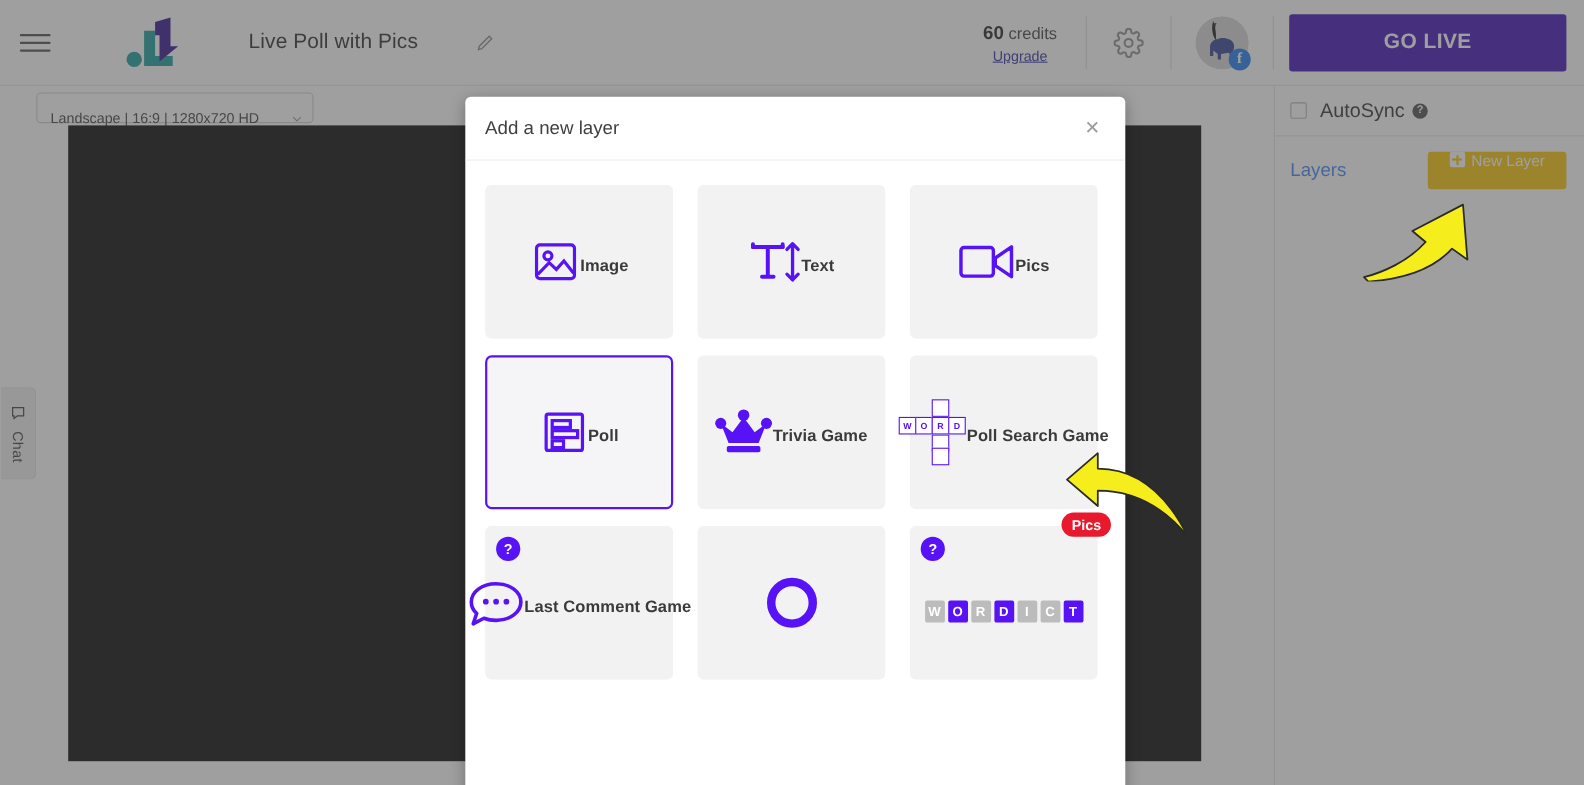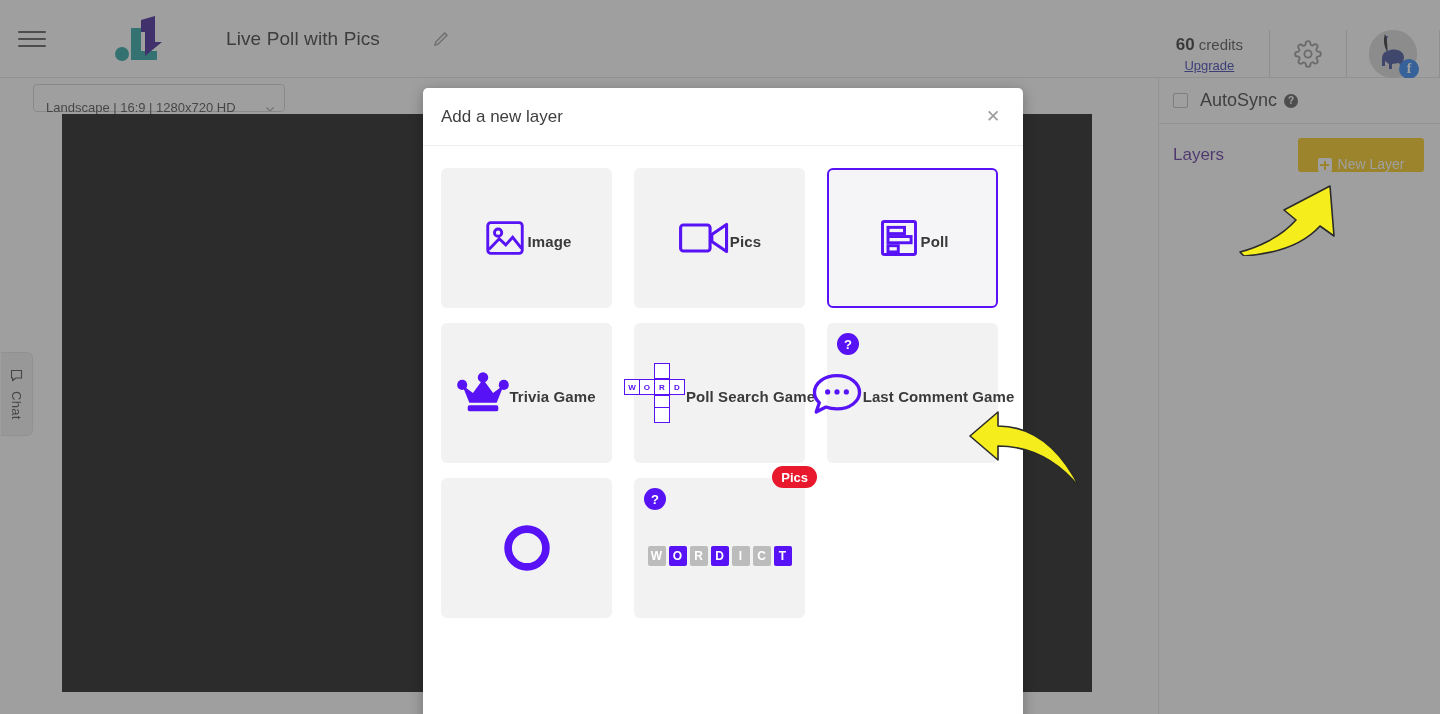--- a/index.html
+++ b/index.html
@@ -31,21 +31,21 @@
   .logo { margin-left:22px; width:54px; height:50px; position:relative; }
   .logo svg { display:block; }
 
   .proj-title {
     margin-left:18px; font-size:19px; color:#262626;
     letter-spacing:.1px; white-space:nowrap;
   }
   .pencil { margin-left:12px; width:18px; height:18px; cursor:pointer; display:inline-block; vertical-align:middle;}
 
   .topbar-right {
-    margin-left:auto; display:flex; align-items:flex-end; height:78px;
+    margin-left:auto; display:flex; align-items:center; height:78px;
   }
   .credits-box {
     display:flex; flex-direction:column; align-items:center; justify-content:center;
     padding:0 26px; height:48px;
     border-right:1px solid #dcdcdc;
   }
   .credits-line { font-size:15px; color:#3d3d3d; white-space:nowrap; }
   .credits-line b { font-size:17px; color:#1d1d1d; font-weight:bold; }
   .upgrade-link {
     font-size:13px; color:#2a2aa8; text-decoration:underline; margin-top:3px; cursor:pointer;
@@ -112,25 +112,25 @@
   }
   .autosync-lbl { margin-left:12px; font-size:18px; color:#2c2c2c; }
   .help-dot {
     margin-left:7px; width:14px; height:14px; border-radius:50%;
     background:#4a4a4a; color:#fff; font-size:10px; font-weight:bold;
     display:inline-flex; align-items:center; justify-content:center; cursor:pointer;
   }
   .layers-row {
     height:62px; display:flex; align-items:center; padding:0 16px 0 14px;
   }
-  .layers-title { font-size:17px; color:#4c1d95;text-align:center; }
+  .layers-title { font-size:17px; color:#3b82f6;text-align:center; }
   .newlayer-btn {
     margin-left:auto; width:126px; height:34px; background:#f5c400;
     border:none; border-radius:3px; cursor:pointer;
-    display:flex; align-items:flex-end; justify-content:center; gap:6px;
+    display:flex; align-items:flex-start; justify-content:center; gap:6px;
     color:#ffffff; font-size:14px;
   }
   .plus-sq {
     width:14px; height:14px; background:#ffffff; border-radius:2px;
     position:relative; flex:none;
   }
   .plus-sq::before, .plus-sq::after {
     content:""; position:absolute; background:#f5c400;
   }
   .plus-sq::before { left:6px; top:2.5px; width:2px; height:9px; }
@@ -260,20 +260,21 @@
         <div class="avatar">
           <svg class="bunny" width="48" height="48" viewBox="0 0 48 48">
             <circle cx="24" cy="24" r="24" fill="#d6d6d6"></circle>
             <path d="M17 6 C15 11 16 18 18 21 C15 22 13 25 13 28 L13 36 L16 36 L16 31 L20 34 L20 39 L23 39 L23 34 L30 33 L33 38 L36 38 L34 31 C36 28 35 23 31 21 C27 19 22 19 19 21 C17 17 17 10 19 6 Z" fill="#2a3d8f"></path>
             <path d="M16 4 C14 9 15 17 18 21 C19 18 18 9 16 4 Z" fill="#141414"></path>
           </svg>
           <div class="fb-badge">f</div>
         </div>
       </div>
 
+      <button class="golive-btn">GO LIVE</button>
     </div>
   </div>
 
   <div class="workarea">
 
     <div class="aspect-select">
       <span class="lbl">Landscape | 16:9 | 1280x720 HD</span>
       <span class="chev">
         <svg width="12" height="12" viewBox="0 0 24 24" fill="none" stroke="#9a9a9a" stroke-width="2.2">
           <path d="M5 9 l7 7 l7 -7"></path>
@@ -330,20 +331,32 @@
           <div class="icon-wrap">
             <svg width="46" height="46" viewBox="0 0 24 24" fill="none" stroke="#5712f5" stroke-width="1.5">
               <rect x="3" y="4" width="18" height="16" rx="1.6"></rect>
               <circle cx="8.4" cy="9.2" r="1.9"></circle>
               <path d="M3.6 18 L9 12.4 L12.4 15.6 L16 11.6 L20.6 17.4"></path>
             </svg>
           </div>
           <div class="card-label">Image</div>
         </div>
 
+        <div class="card">
+          <div class="icon-wrap">
+            <svg width="48" height="46" viewBox="0 0 32 28" fill="none" stroke="#5712f5">
+              <path d="M3 5 h18 M12 5 v18 M8.5 23 h7" stroke-width="2.4" stroke-linecap="round"></path>
+              <path d="M3 5 v-1.6 M21 5 v-1.6" stroke-width="2.4" stroke-linecap="round"></path>
+              <path d="M27 3.5 v21" stroke-width="2"></path>
+              <path d="M23.6 6.5 L27 3 L30.4 6.5" stroke-width="2" stroke-linecap="round" stroke-linejoin="round"></path>
+              <path d="M23.6 21.5 L27 25 L30.4 21.5" stroke-width="2" stroke-linecap="round" stroke-linejoin="round"></path>
+            </svg>
+          </div>
+          <div class="card-label">Text</div>
+        </div>
 
         <div class="card">
           <div class="icon-wrap">
             <svg width="52" height="40" viewBox="0 0 30 22" fill="none" stroke="#5712f5" stroke-width="1.8" stroke-linejoin="round">
               <rect x="1.5" y="3.5" width="17" height="15" rx="1.6"></rect>
               <path d="M19.5 9 L28 3.2 V18.8 L19.5 13 Z"></path>
             </svg>
           </div>
           <div class="card-label">Pics</div>
         </div>

